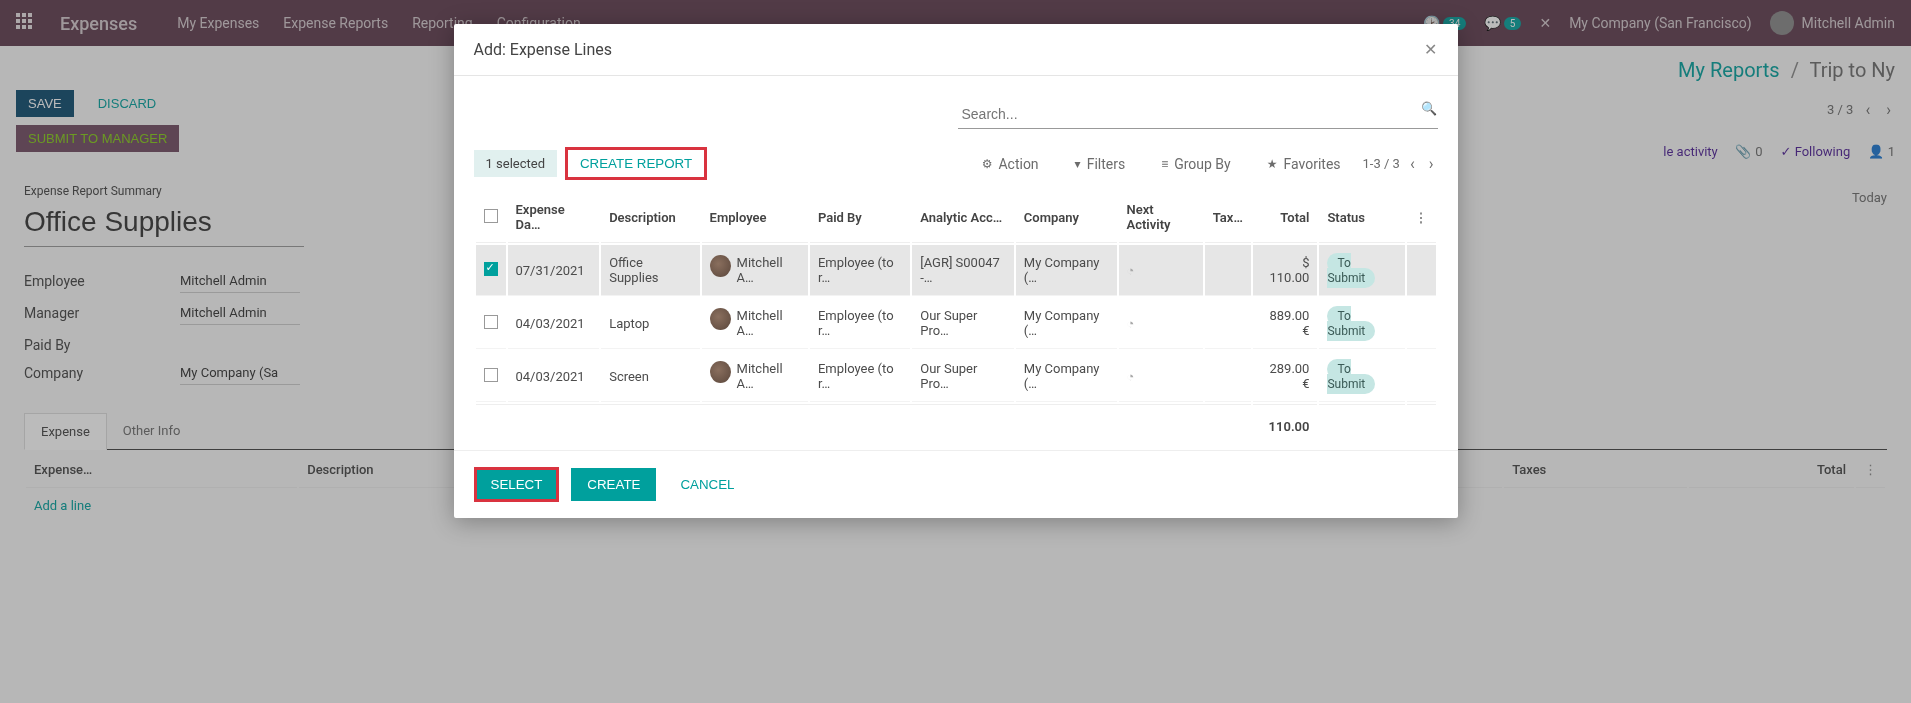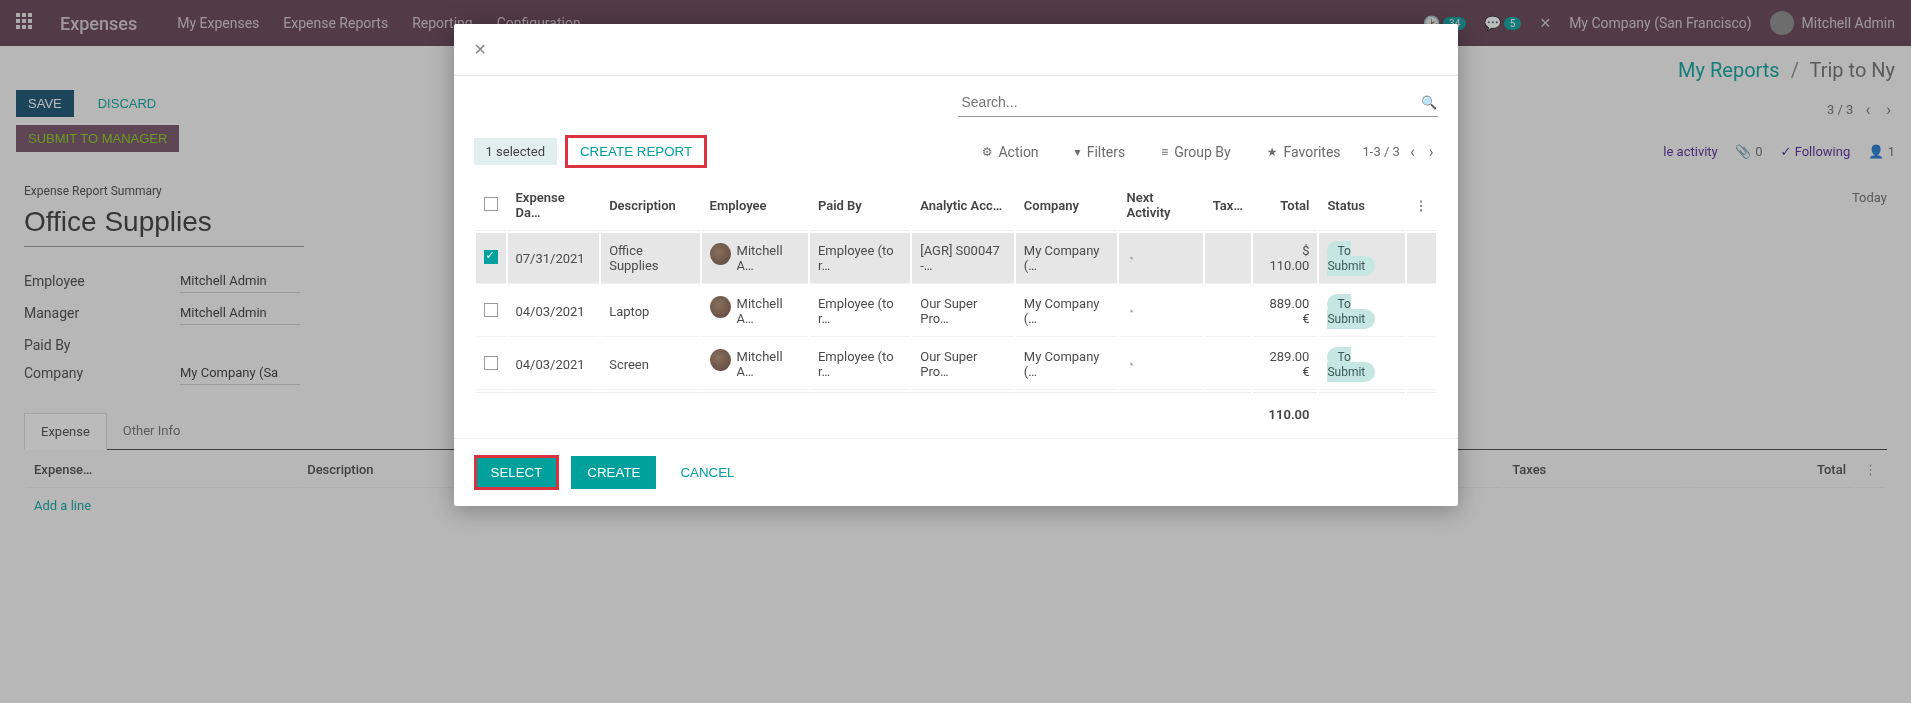--- a/index.html
+++ b/index.html
@@ -58,21 +58,21 @@
 
 .overlay { position: absolute; inset: 0; background: rgba(60,60,60,0.35); display: flex; justify-content: center; align-items: flex-start; padding-top: 24px; }
 .modal { background: #fff; width: 1004px; border-radius: 2px; box-shadow: 0 4px 24px rgba(0,0,0,0.3); }
 .modal-header { padding: 16px 20px; display: flex; align-items: center; border-bottom: 1px solid #e5e5e5; }
 .modal-title { font-size: 16px; color: #444; flex: 1; }
 .close-btn { color: #888; cursor: pointer; font-size: 16px; }
 
 .modal-body { padding: 0 20px; }
 .search-row { display: flex; justify-content: flex-end; padding: 12px 0 8px; }
 .search-box { border-bottom: 1px solid #999; display: flex; align-items: center; width: 480px; }
-.search-input { border: none; outline: none; flex: 1; padding: 6px 4px; font-size: 14px; }
+.search-input { border: none; outline: none; flex: 1; padding: 6px 4px; font-size: 14px; margin-top: 12px; }
 .search-icon { color: #888; }
 
 .toolbar-row { display: flex; align-items: center; padding: 10px 0; gap: 8px; }
 .selected-pill { background: #e1f0ef; padding: 6px 12px; font-size: 13px; color: #444; }
 .create-report-btn { color: #00a09d; border: 3px solid #d9333f; padding: 6px 12px; font-weight: 500; background: #fff; }
 .toolbar-spacer { flex: 1; }
 .tool-item { display: flex; align-items: center; gap: 6px; color: #6c6c6c; padding: 0 14px; cursor: pointer; font-size: 14px; }
 .pager-mini { display: flex; align-items: center; gap: 6px; color: #6c6c6c; font-size: 13px; }
 
 .grid { width: 100%; font-size: 13px; }
@@ -200,20 +200,21 @@
       <tr>
           <td colspan="7" class="add-line">Add a line</td>
         </tr>
     </tbody>
   </table>
 </div>
 
 <div class="overlay">
   <div class="modal">
     <div class="modal-header">
+      <div class="modal-title">Add: Expense Lines</div>
       <div class="close-btn">✕</div>
     </div>
     <div class="modal-body">
       <div class="search-row">
         <div class="search-box">
           <input class="search-input" placeholder="Search..." style="">
           <span class="search-icon">🔍</span>
         </div>
       </div>
 

